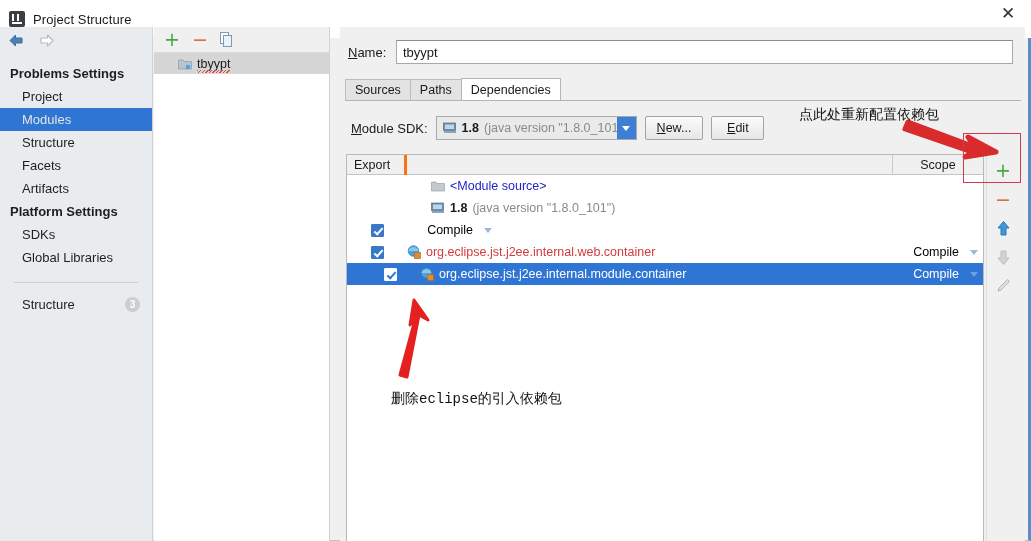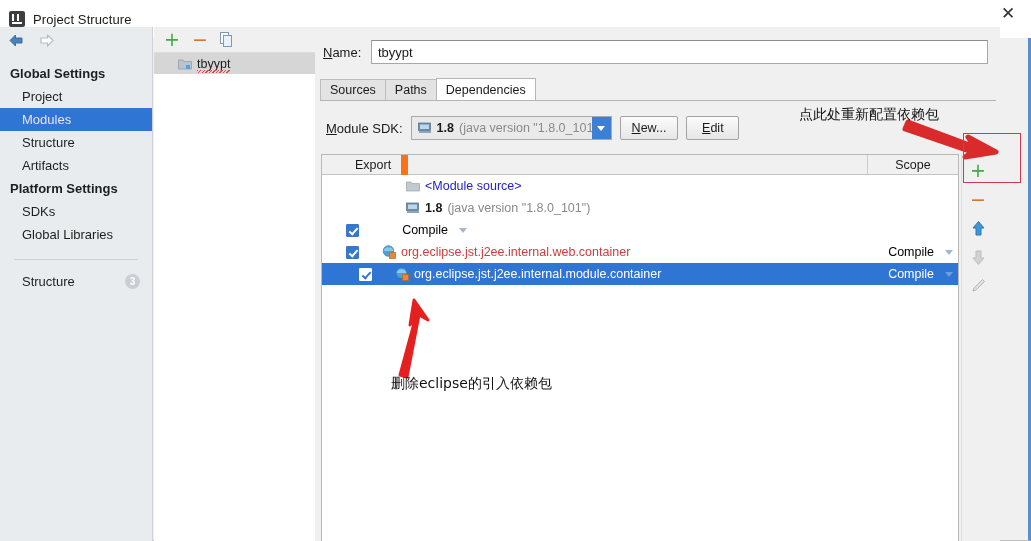--- a/index.html
+++ b/index.html
@@ -112,21 +112,21 @@
   }
   .folder-ico { width: 14px; height: 12px; display:block; flex:none; }
   .mod-label { position: relative; }
   .mod-label::after {
     content: ""; position: absolute; left: 0; right: 0; bottom: -2px; height: 3px;
     background-image: repeating-linear-gradient(135deg, #e04848 0 1px, transparent 1px 2.5px);
   }
 
   
   .main {
-    position: absolute; left: 315px; top: 27px; width: 685px; height: 514px;
+    position: absolute; left: 340px; top: 27px; width: 685px; height: 514px;
     background: #f0f0f0;
   }
   .name-row {
     display: flex; align-items: center; height: 24px; margin: 13px 12px 0 8px;
   }
   .name-lbl { font-size: 13px; color: #1a1a1a; width: 48px; }
   .name-lbl u { text-decoration: underline; }
   .name-input {
     flex: 1; height: 24px; background: #ffffff;
     border: 1px solid #a8a8a8; border-top-color: #8d8d8d;
@@ -197,22 +197,21 @@
     position: absolute; left: 1px; right: 37px; top: 53px; bottom: 6px;
     background: #ffffff; border: 1px solid #b9b9b9;
   }
   .thead {
     height: 20px; display: flex; align-items: center;
     background: #f0f0f0; border-bottom: 1px solid #c4c4c4;
     font-size: 12.5px; color: #1a1a1a;
   }
   .th-export {
     width: 60px; padding-left: 7px; height: 20px; line-height: 20px;
-    border-right: 7px solid #f97316;
-    margin-left: 26px;
+    border-right: 3px solid #f97316;
   }
   .th-mid { flex: 1; border-right: 1px solid #cccccc; height: 20px; }
   .th-scope {
     width: 90px; height: 20px; line-height: 20px; text-align: center;
   }
   .trow {
     height: 22px; display: flex; align-items: center;
     font-size: 12.5px;
   }
   .td-check { width: 60px; display: flex; align-items: center; justify-content: center; }
@@ -290,24 +289,25 @@
     <div class="navbuttons">
       <svg class="arrow-ico" viewBox="0 0 17 15">
         <path d="M7.5 2 L2 7.5 L7.5 13 L7.5 10 L14 10 L14 5 L7.5 5 Z" fill="#4a82b8" stroke="#3c6c9b" stroke-width="1" stroke-linejoin="round"></path>
       </svg>
       <svg class="arrow-ico" viewBox="0 0 17 15">
         <path d="M9.5 2 L15 7.5 L9.5 13 L9.5 10 L3 10 L3 5 L9.5 5 Z" fill="#ffffff" stroke="#b5bcc4" stroke-width="1.2" stroke-linejoin="round"></path>
       </svg>
     </div>
 
     <div class="sidebar-list">
-      <div class="sb-group">Global Settings</div>
+      <div class="sb-group">Problems Settings</div>
       <div class="sb-item">Project</div>
       <div class="sb-item selected">Modules</div>
       <div class="sb-item">Structure</div>
+      <div class="sb-item">Facets</div>
       <div class="sb-item">Artifacts</div>
       <div class="sb-group">Platform Settings</div>
       <div class="sb-item">SDKs</div>
       <div class="sb-item">Global Libraries</div>
       <div class="sb-sep"></div>
       <div class="sb-problems">
         <span>Structure</span>
         <span class="sb-badge">3</span>
       </div>
     </div>
@@ -474,15 +474,15 @@
 
     <path d="M908 122 L975 147 L968 137 L996 152 L965 157 L972 152 L905 129 Z" fill="#d92b2b" stroke="#d92b2b" stroke-width="5" stroke-linejoin="round"></path>
 
     <path d="M400 375 L416 316 L410 325 L414 300 L428 320 L419 315 L407 377 Z" fill="#e52020" stroke="#e52020" stroke-width="3" stroke-linejoin="round"></path>
   </svg>
 
   <div class="anno-box" style="left:963px; top:133px; width:58px; height:50px;"></div>
 
   <div class="anno-text" style="left:799px; top:106px;">点此处重新配置依赖包</div>
 
-  <div class="anno-text" style="left:391px; top:375px;">删除eclipse的引入依赖包</div>
+  <div class="anno-text" style="left:391px; top:390px;font-family:Liberation Mono, monospace;">删除eclipse的引入依赖包</div>
 
 </div>
 
 </body></html>

